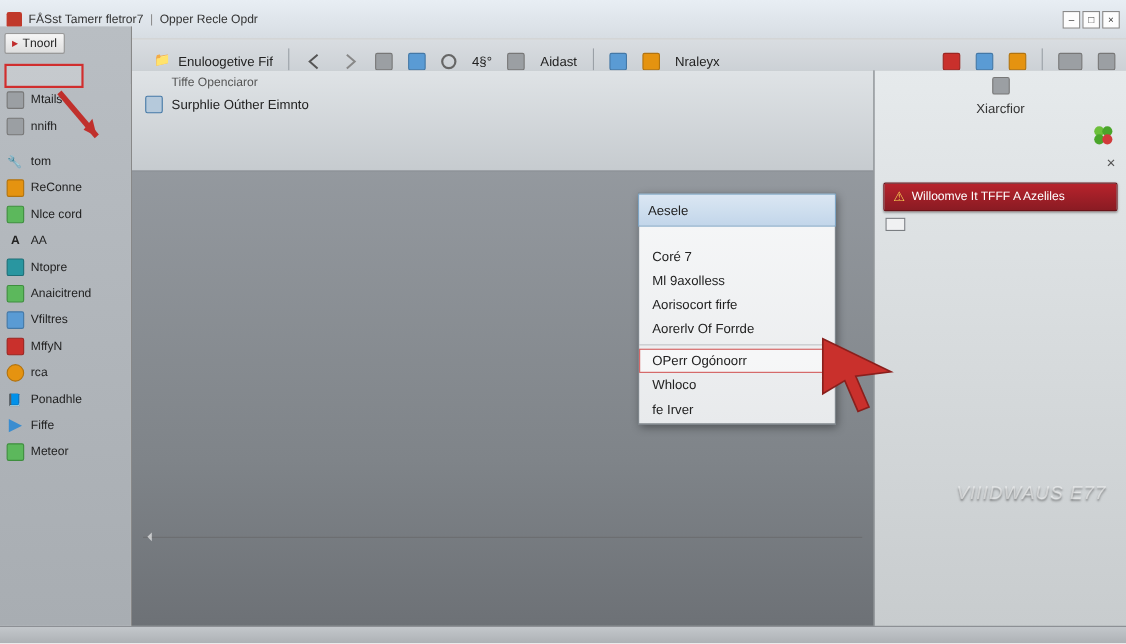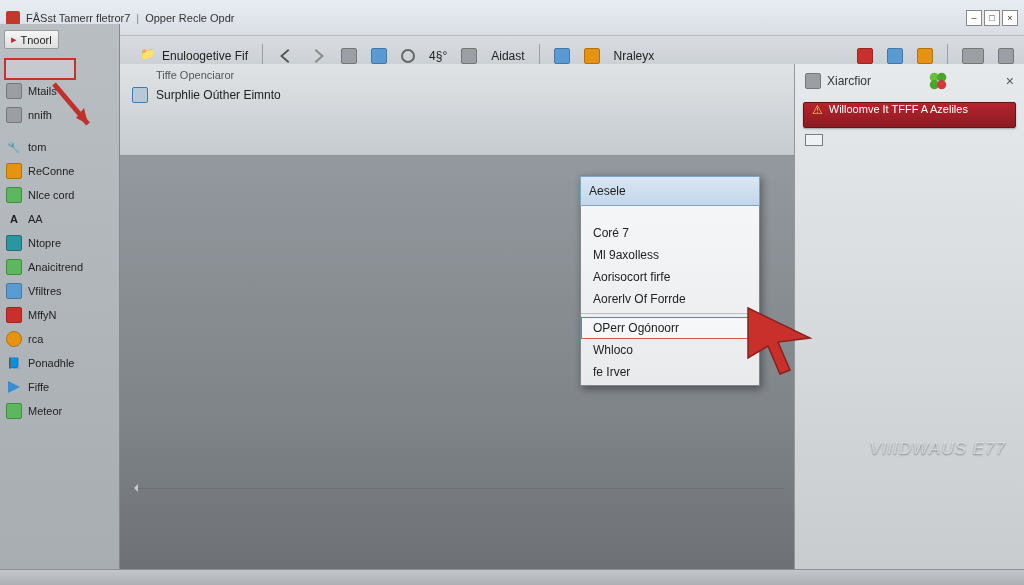--- a/index.html
+++ b/index.html
@@ -24,24 +24,24 @@
   .side-highlight { position: absolute; left: 4px; top: 34px; width: 72px; height: 22px; border: 2px solid #d02e2e; background: rgba(255,255,255,.2); pointer-events:none;}
   .red-arrow1 { position: absolute; left: 50px; top: 56px; pointer-events:none;}
   
   
   .content { position: absolute; left: 120px; top: 64px; right: 0; bottom: 16px; background: linear-gradient(#9ba0a6 0%, #7f8489 70%, #6d7176 100%); }
   .secondary { position: absolute; left: 0; top: 0; right: 230px; height: 92px; background: linear-gradient(#dfe3e6,#c6cbcf); border-bottom: 1px solid #8d9297; padding: 6px 12px; font-size: 12px; color: #222; }
   .secondary .row { display: flex; align-items: center; gap: 8px; padding: 3px 0; }
   
   
   .rightpane { position: absolute; right: 0; top: 0; width: 230px; bottom: 0; background: linear-gradient(#e6eaec,#c8ccce); border-left: 1px solid #94989b; }
-  .rightpane .hdr { display: flex; align-items: center; gap: 6px; padding: 6px 10px; font-size: 12px; color: #333; }
+  .rightpane .hdr { display: flex; align-items: center; gap: 6px; padding: 6px 10px; font-size: 12px; color: #333; flex-direction: column; }
   .clover { width: 22px; height: 22px; }
   .close-x { margin-left: auto; color: #555; font-size: 14px; cursor: pointer;}
-  .welcome { margin: 4px 8px; height: 26px; background: linear-gradient(#b7232c,#8a1b23); color: #fff; font-size: 11px; display: flex; padding: 0 8px; border: 1px solid #6a141a; border-radius: 2px; box-shadow: 0 1px 2px rgba(0,0,0,.3);}
+  .welcome { margin: 4px 8px; height: 26px; background: linear-gradient(#b7232c,#8a1b23); color: #fff; font-size: 11px; display: flex; align-items: center; padding: 0 8px; border: 1px solid #6a141a; border-radius: 2px; box-shadow: 0 1px 2px rgba(0,0,0,.3);}
   .welcome::before { content:"\26A0"; margin-right:6px; color:#ffdd55; font-size:12px;}
   .micro-icon { width: 18px; height: 12px; border: 1px solid #7a7e82; margin: 6px 10px; background: #f0f1f2;}
   .watermark { position: absolute; right: 18px; bottom: 110px; color: rgba(255,255,255,.5); font-size: 17px; font-style: italic; letter-spacing: 1px; text-shadow: 0 1px 2px rgba(0,0,0,.4);}
   
   
   .menu { position: absolute; left: 580px; top: 175px; width: 180px; background: linear-gradient(#f7f8f9,#e8eaec); border: 1px solid #7f868c; box-shadow: 2px 3px 8px rgba(0,0,0,.4); font-size: 12px; color: #222; padding: 2px 0; }
   .menu .mhdr { background: linear-gradient(#dbe7f3,#c2d6ea); border: 1px solid #7ea5c5; margin: -2px -1px 16px -1px; padding: 7px 8px; font-weight: 500;}
   .menu-item { padding: 4px 12px; }
   .menu-item.hl { border: 1px solid #d25b5b; background: rgba(255,255,255,.5); padding: 3px 11px;}
   .menu hr { border: none; border-top: 1px solid #c0c3c6; margin: 3px 0;}

